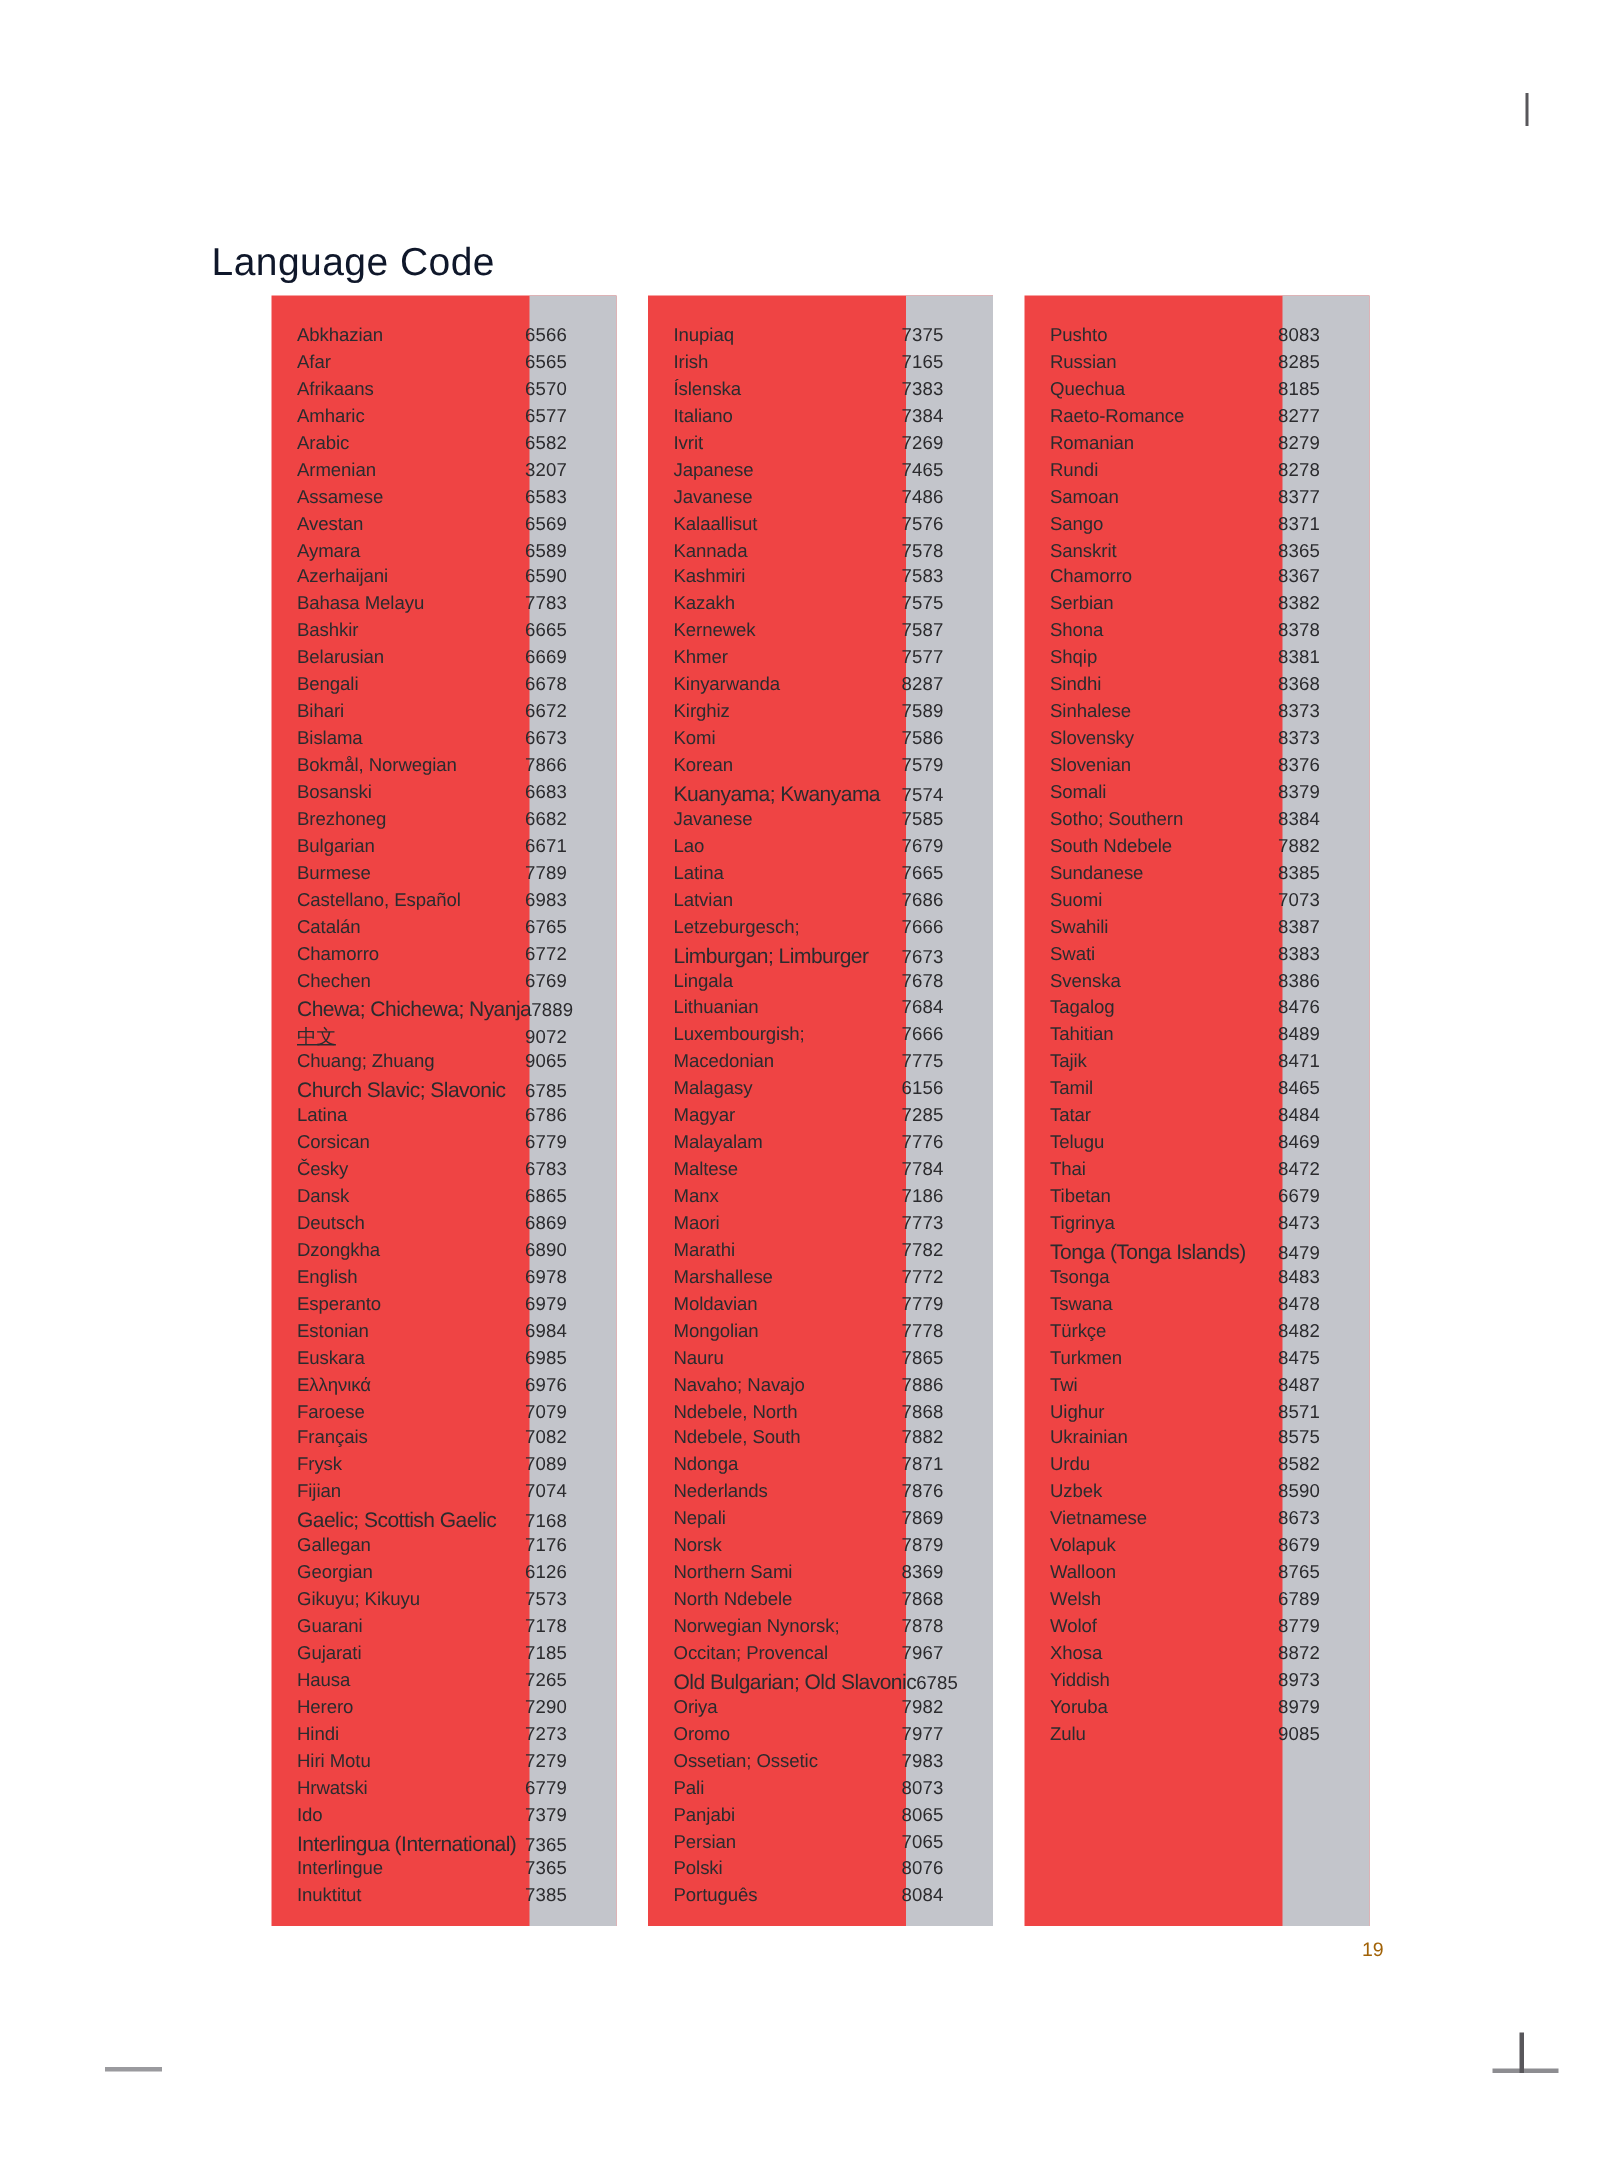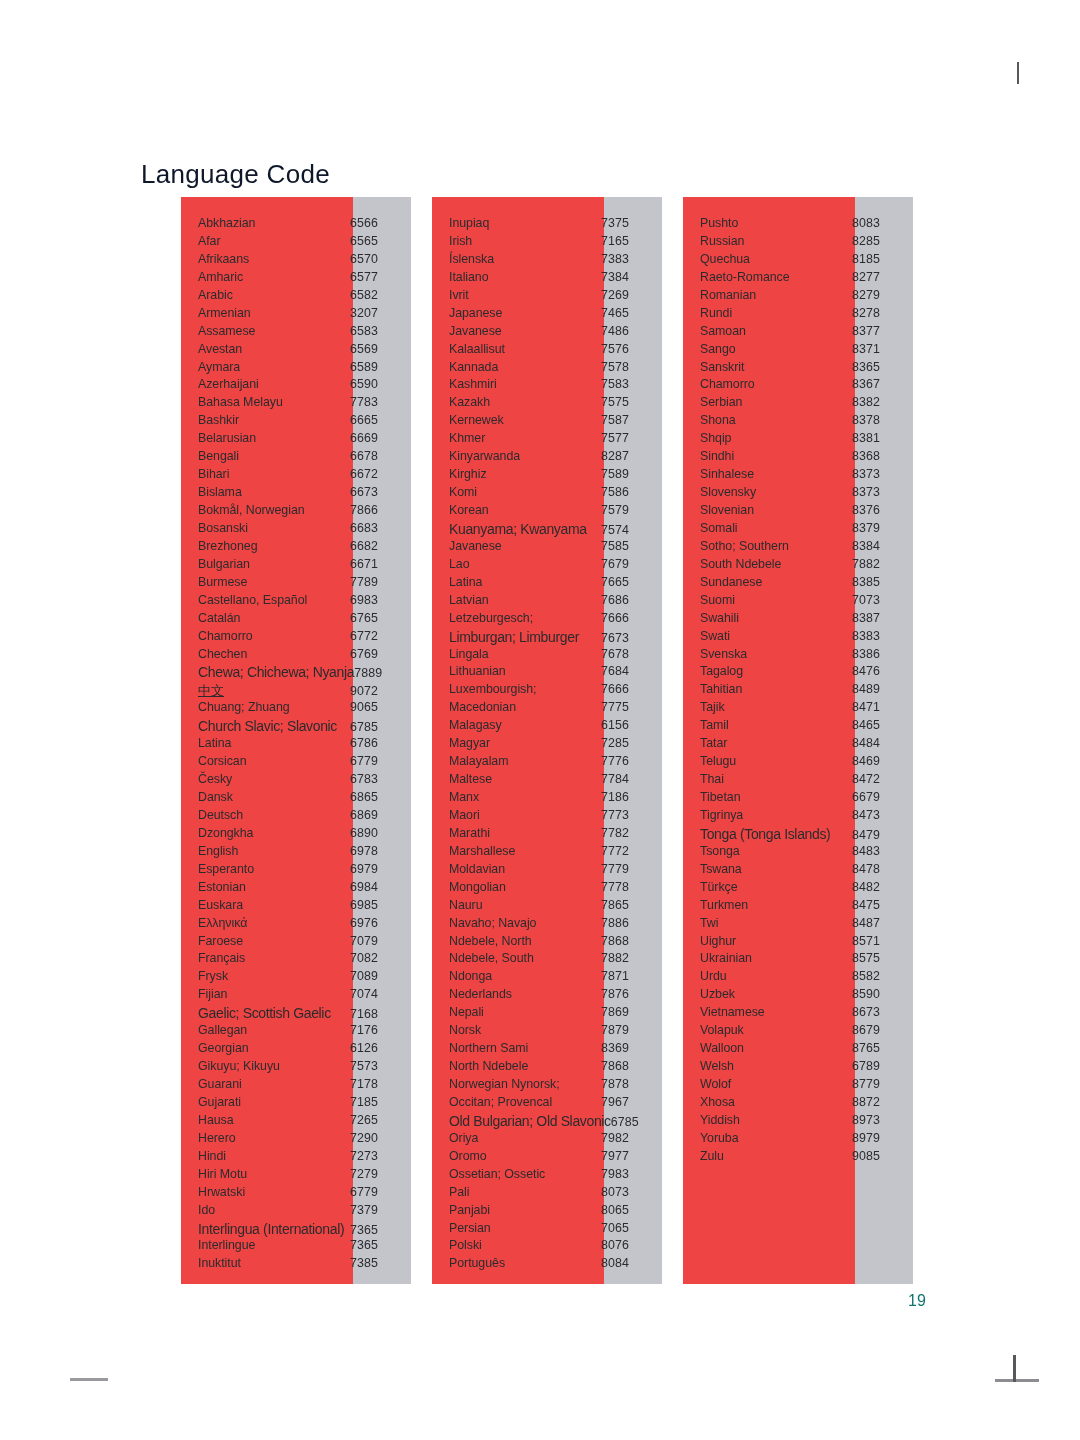--- a/index.html
+++ b/index.html
@@ -123,22 +123,22 @@
 
   
   .lang-row.filler {
     visibility: hidden;
   }
 
   #page-number {
     position: absolute;
     left: 908px;
     top: 1292px;
-    font-size: 16px;
-    color: #0f766e;
+    font-size: 13px;
+    color: #a16207;
   }
 </style>
 </head>
 <body>
 
 <div class="mark" id="mark-top-right"></div>
 <div class="mark" id="mark-bottom-left"></div>
 <div class="mark" id="mark-bottom-right-h"></div>
 <div class="mark" id="mark-bottom-right-v"></div>
 

